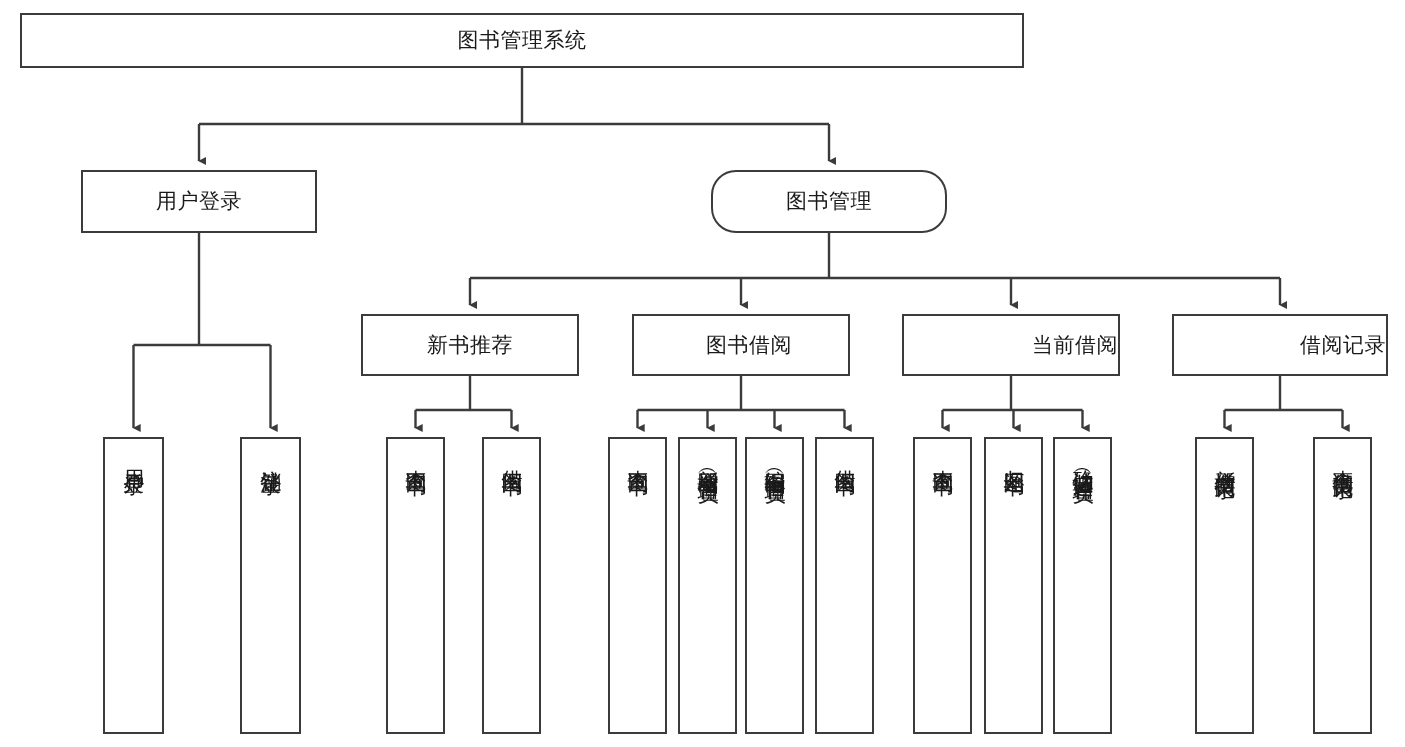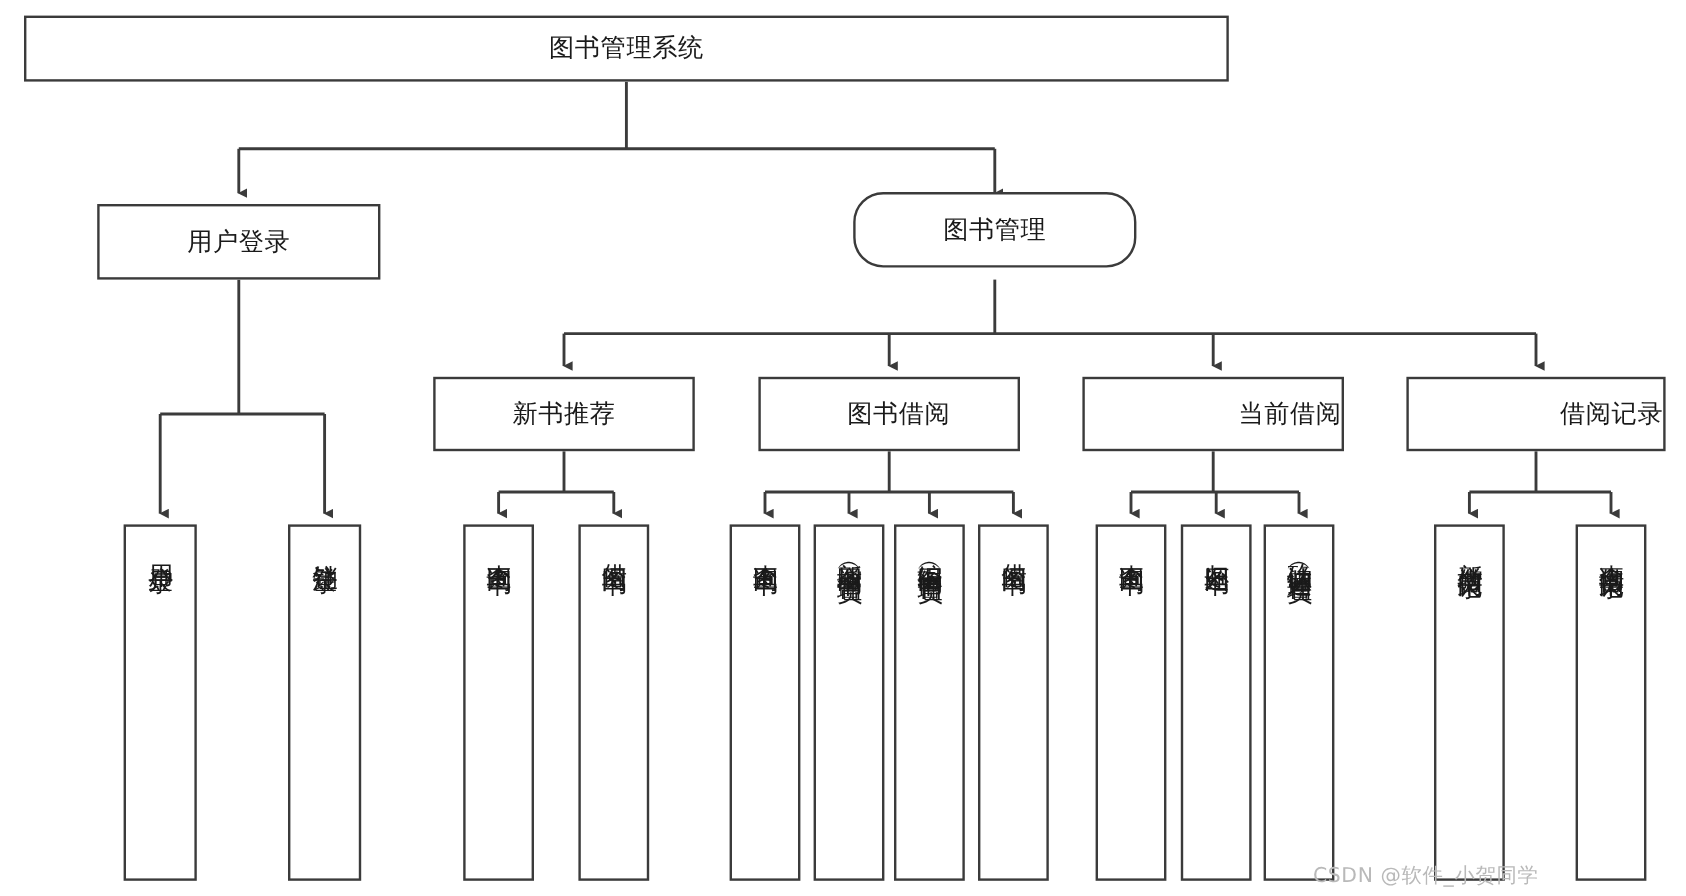--- a/index.html
+++ b/index.html
@@ -119,21 +119,21 @@
       </g>
   </svg>
 
   <div id="node-layer">
       <div class="node horiz" style="left: 20px; top: 13px; width: 1004px; height: 55px;">
         <span class="label">图书管理系统</span>
       </div>
       <div class="node horiz" style="left: 81px; top: 170px; width: 236px; height: 63px;">
         <span class="label">用户登录</span>
       </div>
-      <div class="node horiz" style="left: 711px; top: 160px; width: 236px; height: 63px; border-radius: 25px;">
+      <div class="node horiz" style="left: 711px; top: 170px; width: 236px; height: 63px; border-radius: 25px;">
         <span class="label">图书管理</span>
       </div>
       <div class="node horiz" style="left: 361px; top: 314px; width: 218px; height: 62px; font-family: Liberation Serif, serif;">
         <span class="label">新书推荐</span>
       </div>
       <div class="node horiz" style="left: 632px; top: 314px; width: 218px; height: 62px; padding-left: 16px;">
         <span class="label">图书借阅</span>
       </div>
       <div class="node horiz" style="left: 902px; top: 314px; width: 218px; height: 62px; justify-content: flex-end;">
         <span class="label">当前借阅</span>
@@ -175,14 +175,13 @@
         <span class="label">确认归还（管理员）</span>
       </div>
       <div class="node vert" style="left: 1195px; top: 437px; width: 59px; height: 297px;">
         <span class="label">新增借阅记录</span>
       </div>
       <div class="node vert" style="left: 1313px; top: 437px; width: 59px; height: 297px;">
         <span class="label">查询借阅记录</span>
       </div>
     </div>
 
-  <div class="watermark">CSDN @软件_小贺同学</div>
 </div>
 
 </body></html>

